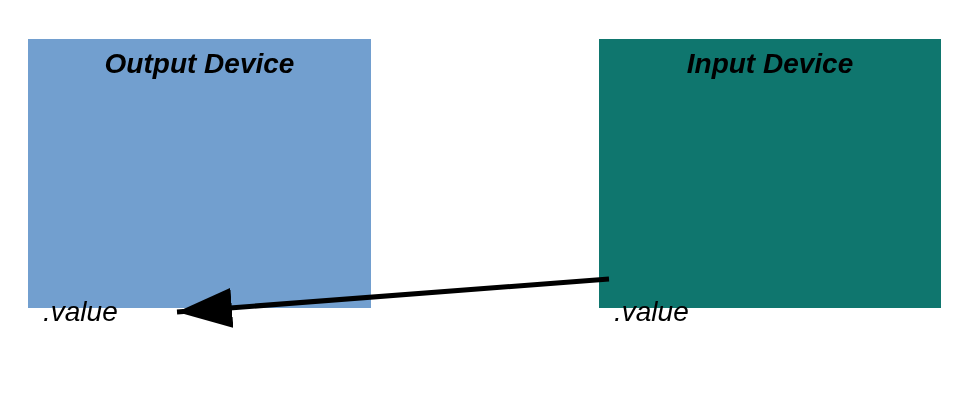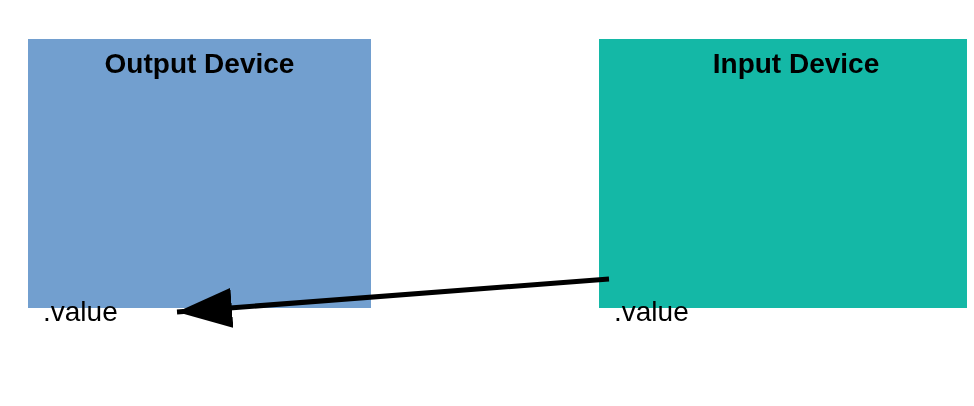--- a/index.html
+++ b/index.html
@@ -14,20 +14,21 @@
     height: 406px;
     background: #ffffff;
     overflow: hidden;
   }
   .device-box {
     position: absolute;
     top: 39px;
     height: 269px;
     background: #729fcf;
     color: #000000;
+    font-style: italic;
   }
   .device-box.output { left: 28px;  width: 343px; }
   .device-box.input  { left: 599px; width: 342px; }
   .device-title {
     margin: 0;
     padding-top: 9px;
     text-align: center;
     font-size: 28px;
     font-weight: bold;
     line-height: 32px;
@@ -58,21 +59,21 @@
 
   <div class="device-box output" style="background-color: rgb(114, 159, 207);">
     <div class="device-title">Output Device</div>
     <div class="props">
       <div>.value</div>
       
       
     </div>
   </div>
 
-  <div class="device-box input" style="background-color: #14b8a6; padding-left: 26px;">
+  <div class="device-box input" style="background-color: #0f766e;">
     <div class="device-title">Input Device</div>
     <div class="props">
       <div>.value</div>
       
     </div>
   </div>
 
   <svg class="arrow-layer" viewBox="0 0 974 406" width="974" height="406">
     <defs>
       <marker id="arrowhead" viewBox="0 0 11 8" refX="11" refY="4" markerWidth="11" markerHeight="8" orient="auto" markerUnits="strokeWidth">

